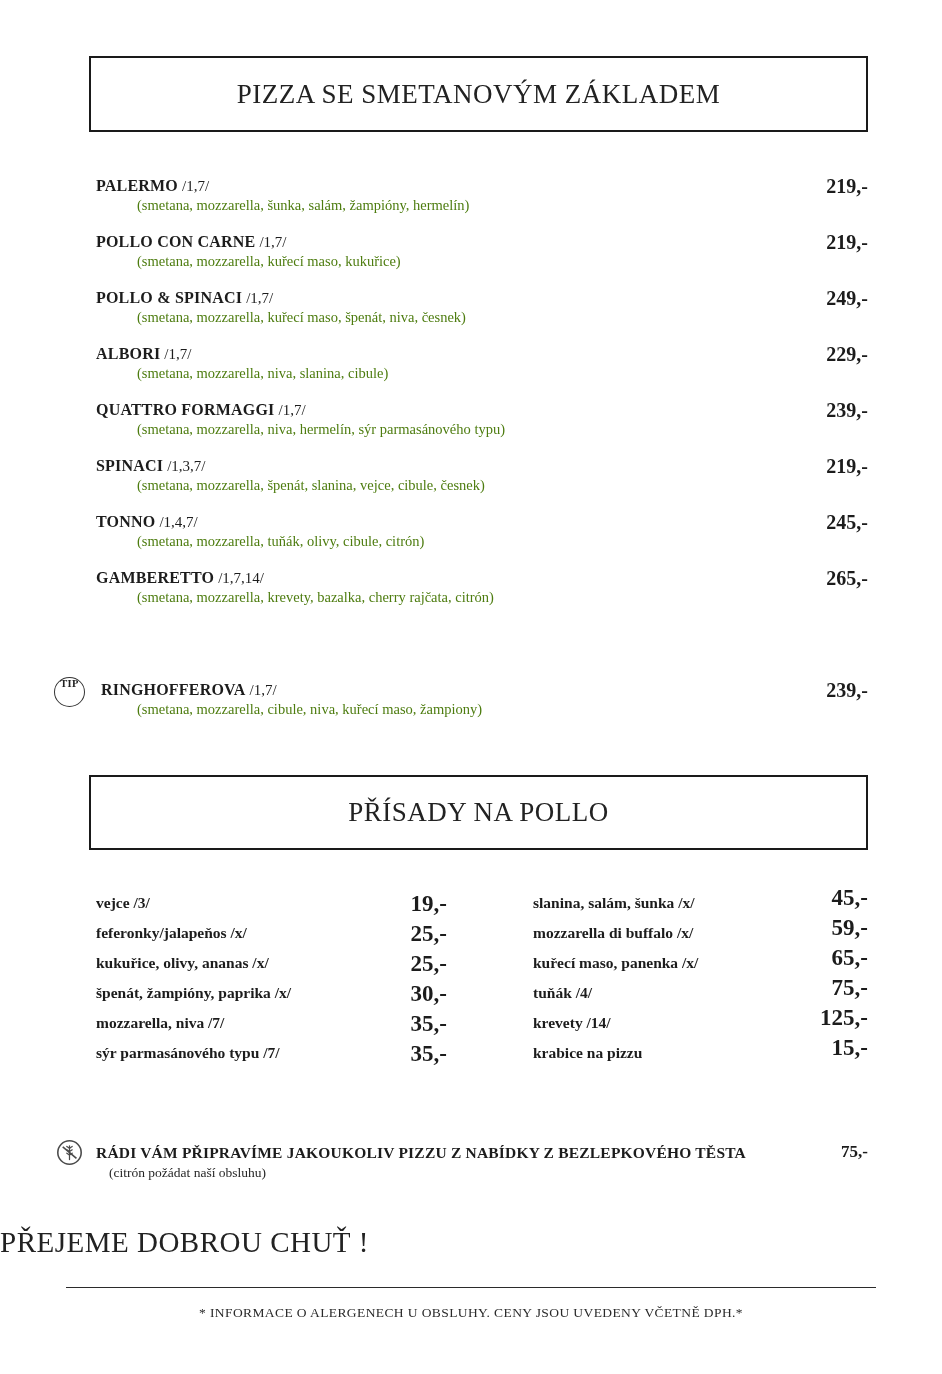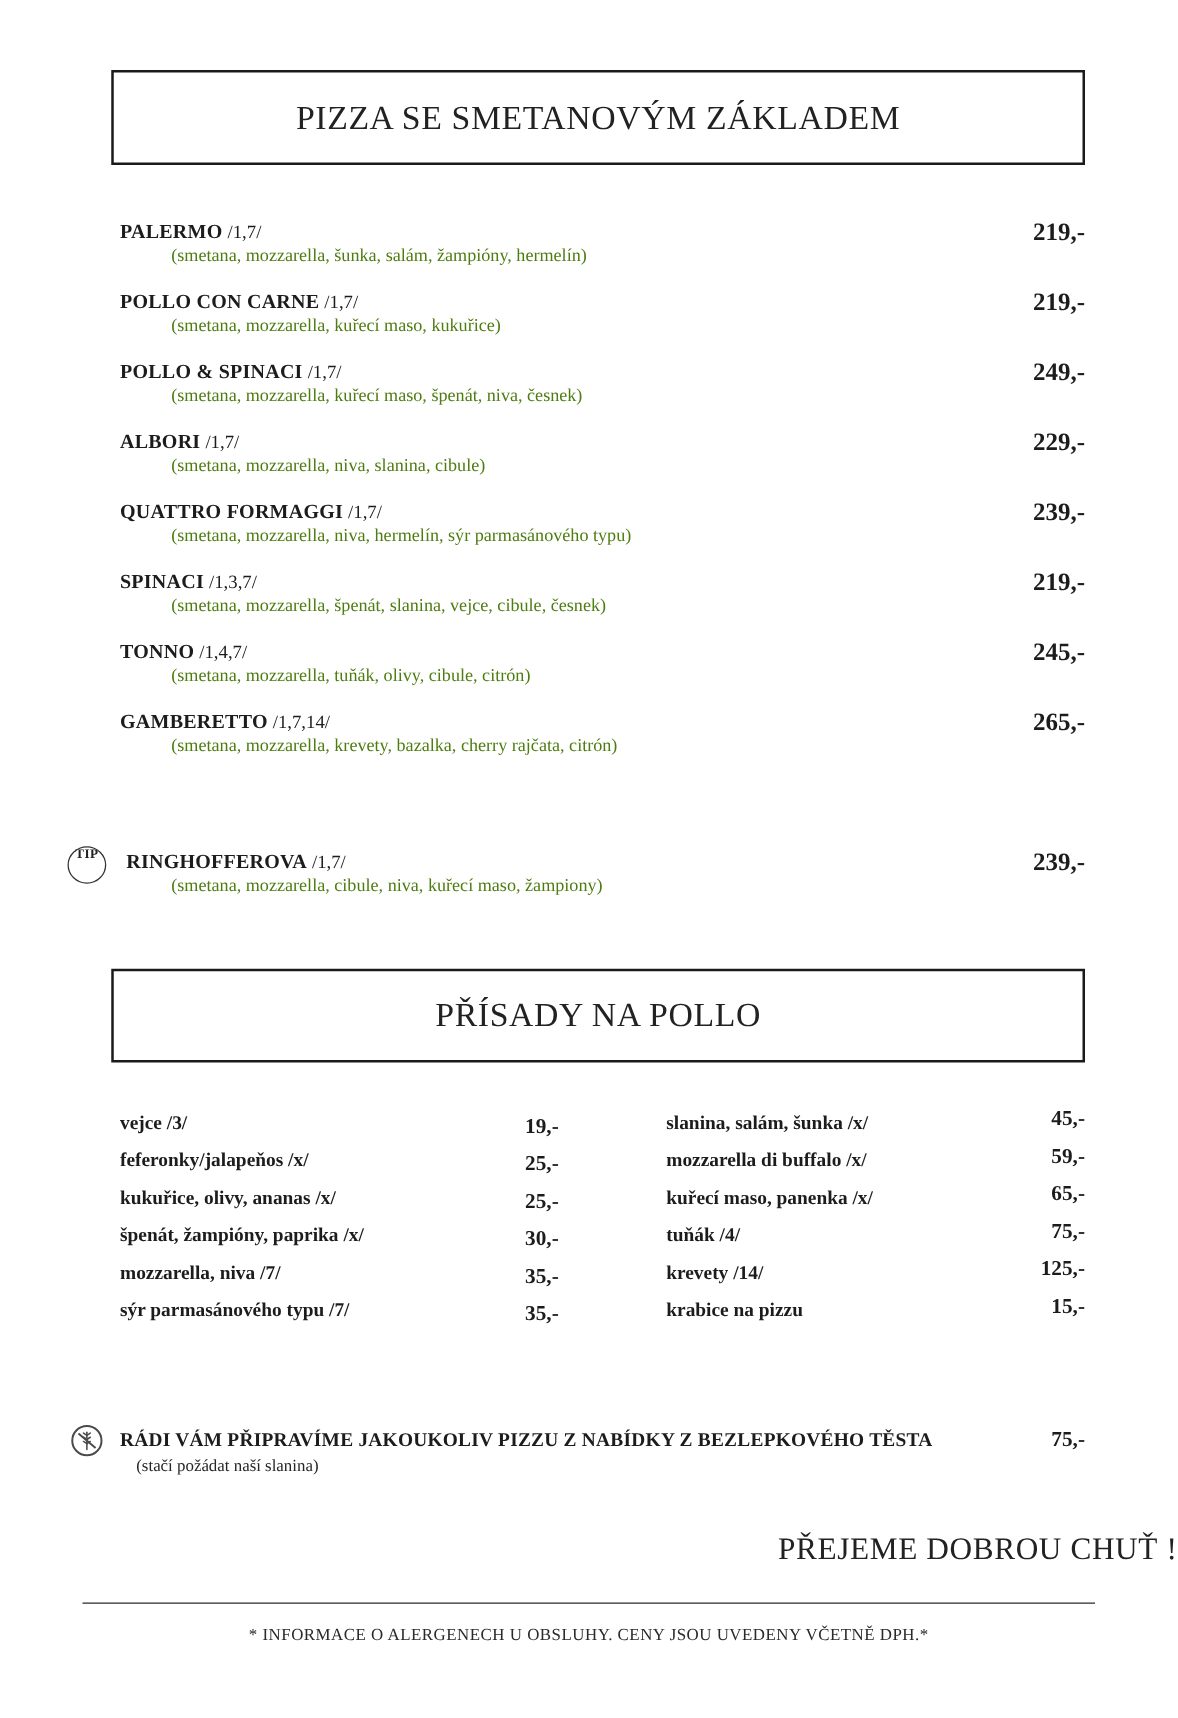--- a/index.html
+++ b/index.html
@@ -43,32 +43,32 @@
 
   .toppings {
     margin: 38px 74px 0 96px;
     display: grid; grid-template-columns: 351px 335px; column-gap: 86px;
   }
   .topping-row {
     display: flex; justify-content: space-between; align-items: baseline;
     height: 30px;
   }
   .topping-label { font-weight: bold; font-size: 15.5px; }
-  .topping-price { font-weight: bold; font-size: 17px; white-space: nowrap; }
+  .topping-price { font-weight: bold; font-size: 23px; white-space: nowrap; }
   .col-left .topping-price { transform: translateY(3px); }
   .col-right .topping-price { transform: translateY(-3px); }
 
   .gf-note { margin: 75px 74px 0 96px; position: relative; }
   .gf-row { display: flex; justify-content: space-between; align-items: flex-start; }
   .gf-text { font-weight: bold; font-size: 15.5px; line-height: 20px; letter-spacing: 0.2px; }
   .gf-price { font-weight: bold; font-size: 17px; line-height: 18px; white-space: nowrap; }
   .gf-sub { font-size: 13.5px; line-height: 19px; margin-left: 13px; color: #262626; }
   .gf-icon { position: absolute; left: -40px; top: -4px; width: 27px; height: 27px; }
 
-  .closing { margin-top: 44px; text-align: right; font-size: 25px; letter-spacing: 0.5px; color: #222; }
+  .closing { margin-top: 44px; text-align: left; font-size: 29px; letter-spacing: 0.5px; color: #222; }
 
   .divider { margin: 28px 66px 0 66px; border: none; border-top: 1.5px solid #2b2b2b; }
 
   .footer-note {
     margin-top: 17px; text-align: center;
     font-size: 13.5px; letter-spacing: 0.4px; color: #2a2a2a;
   }
 </style>
 </head>
 <body>
@@ -226,20 +226,20 @@
         <path d="M12 11.2 L14.4 9.6"></path>
       <path d="M12 14.2 L9.6 12.6"></path>
         <path d="M12 14.2 L14.4 12.6"></path>
     </g>
     <path d="M6 7 L18.2 17.2" stroke="#4a4a4a" stroke-width="1.4" fill="none"></path>
   </svg>
   <div class="gf-row">
     <div class="gf-text">RÁDI VÁM PŘIPRAVÍME JAKOUKOLIV PIZZU Z NABÍDKY Z BEZLEPKOVÉHO TĚSTA</div>
     <div class="gf-price">75,-</div>
   </div>
-  <div class="gf-sub">(stačí požádat naší slanina)</div>
+  <div class="gf-sub">(citrón požádat naší obsluhu)</div>
 </div>
 
 <div class="closing">PŘEJEME DOBROU CHUŤ !</div>
 
 <hr class="divider">
 
 <div class="footer-note">* INFORMACE O ALERGENECH U OBSLUHY. CENY JSOU UVEDENY VČETNĚ DPH.*</div>
 
 </body></html>

